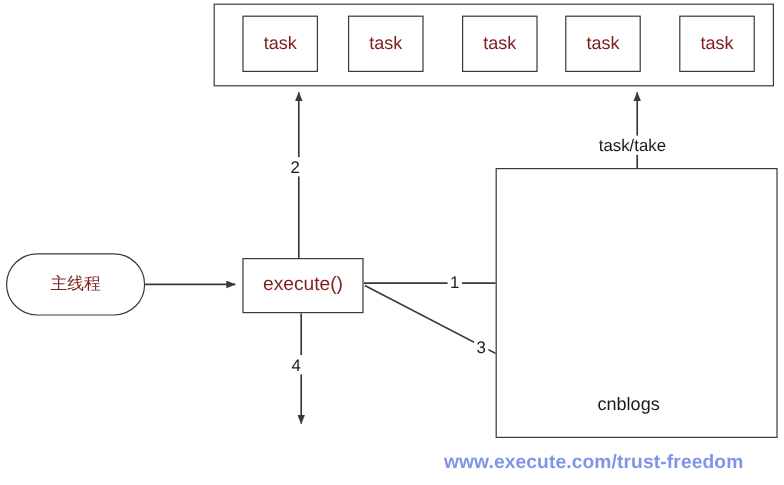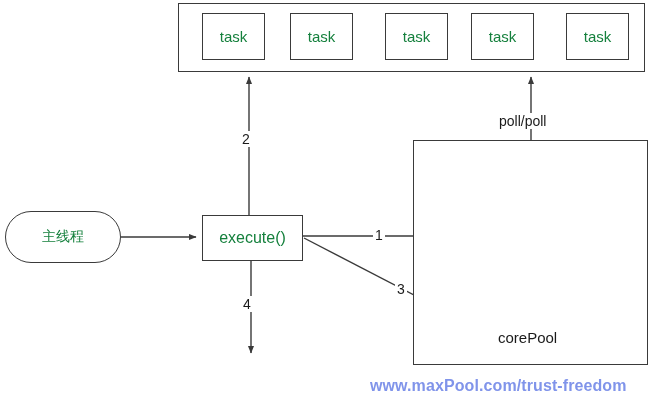--- a/index.html
+++ b/index.html
@@ -16,21 +16,21 @@
     font-family: "Liberation Sans", "DejaVu Sans", sans-serif;
   }
   .box {
     position: absolute;
     box-sizing: border-box;
     border: 1.3px solid #3a3a3a;
     background: #ffffff;
     display: flex;
     align-items: center;
     justify-content: center;
-    color: #15803d;
+    color: #7f1d1d;
   }
   .queue-container {
     left: 178px;
     top: 3px;
     width: 467px;
     height: 69px;
     align-items: flex-start;
     justify-content: flex-start;
   }
   .task-box {
@@ -150,23 +150,23 @@
   <div class="box task-box task-3">task</div>
   <div class="box task-box task-4">task</div>
   <div class="box task-box task-5">task</div>
 
   <div class="box main-thread">主线程</div>
 
   <div class="box execute-box">execute()</div>
 
 
   <div class="box pool-container"></div>
-  <div class="maxpool-label">corePool</div>
+  <div class="maxpool-label">cnblogs</div>
 
   <div class="edge-label label-1">1</div>
   <div class="edge-label label-2">2</div>
   <div class="edge-label label-3">3</div>
   <div class="edge-label label-4">4</div>
-  <div class="edge-label label-polltake">poll/poll</div>
+  <div class="edge-label label-polltake">task/take</div>
 
-  <div class="watermark">www.maxPool.com/trust-freedom</div>
+  <div class="watermark">www.execute.com/trust-freedom</div>
 
 </div>
 
 </body></html>

